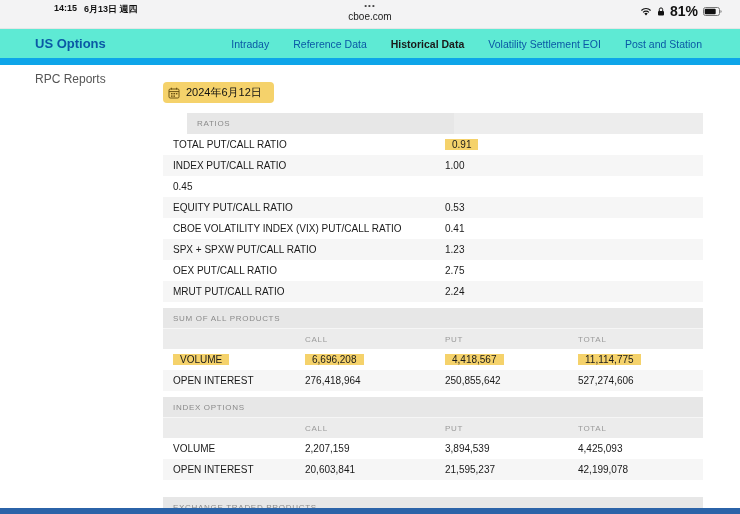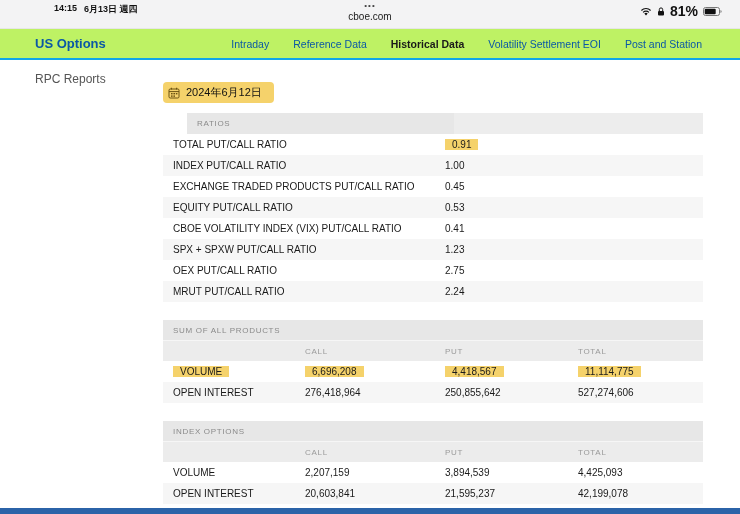--- a/index.html
+++ b/index.html
@@ -9,40 +9,40 @@
   
   .statusbar{position:relative;height:28px;background:#f3f3f4;border-bottom:1px solid #e6e6e6;}
   .sb-left{position:absolute;left:10px;top:3px;display:flex;gap:7px;font-size:9px;font-weight:bold;color:#111;margin-left:44px;}
   .sb-center{position:absolute;left:0;right:0;top:0;text-align:center;}
   .sb-dots{font-size:8px;line-height:8px;letter-spacing:1px;color:#444;margin-top:2px;cursor:pointer;}
   .sb-url{font-size:10px;color:#1a1a1a;margin-top:1px;cursor:pointer;}
   .sb-right{position:absolute;right:18px;top:3px;display:flex;align-items:center;gap:5px;font-size:14px;font-weight:bold;color:#111;}
   .sb-right svg{display:block;}
 
   
-  .navbar{height:29px;background:#bef264;border-bottom:2px solid #0ea5e9;display:flex;align-items:center;}
+  .navbar{height:29px;background:#5eead4;border-bottom:7px solid #0ea5e9;display:flex;align-items:center;}
   .brand{margin-left:35px;font-size:13px;font-weight:bold;color:#0a58a5;cursor:pointer;}
   .nav-items{margin-left:auto;margin-right:38px;display:flex;gap:24px;align-items:center;}
   .nav-item{font-size:10.5px;color:#0a58a5;cursor:pointer;white-space:nowrap;}
   .nav-item.active{color:#1a1a1a;font-weight:bold;}
 
   
   .sidebar-title{position:absolute;left:35px;top:72px;font-size:12px;color:#555;cursor:pointer;}
 
   
   .content{position:absolute;left:163px;top:66px;width:540px;}
 
   .date-picker{display:inline-flex;align-items:center;gap:6px;background:#f5d26b;
                padding:3px 12px 3px 5px;margin-top:16px;font-size:11px;color:#111;
                border-radius:4px;cursor:pointer;}
   .date-picker svg{display:block;}
 
   .table{width:540px;}
   .ratios{margin-top:10px;}
-  .prod{margin-top:18px;}
+  .prod{margin-top:6px;}
   .prod:last-child{margin-top:17px;}
 
   .t-head{display:grid;grid-template-columns:267px auto;height:21px;margin-left:24px;}
   .t-head .h-left{background:#e7e7e7;display:flex;align-items:center;padding-left:10px;}
   .t-head .h-right{background:#ededed;}
   .t-title-txt{font-size:8px;color:#8a8a8a;letter-spacing:.7px;text-transform:uppercase;}
 
   .prod .t-title-row{height:20px;background:#e7e7e7;display:flex;align-items:center;
                      padding-left:10px;font-size:8px;color:#8a8a8a;letter-spacing:.7px;text-transform:uppercase;}
   .t-col-row{height:20px;background:#ececec;border-top:1px solid #f6f6f6;
@@ -142,21 +142,20 @@
       <div>
           <div class="t-row r-row">
             <div>TOTAL PUT/CALL RATIO</div>
             <div><span class="hl">0.91</span></div>
           </div>
           <div class="t-row r-row alt">
             <div>INDEX PUT/CALL RATIO</div>
             <div><span>1.00</span></div>
           </div>
           <div class="t-row r-row">
-            <div>EXCHANGE TRADED PRODUCTS PUT/CALL RATIO</div>
             <div><span>0.45</span></div>
           </div>
           <div class="t-row r-row alt">
             <div>EQUITY PUT/CALL RATIO</div>
             <div><span>0.53</span></div>
           </div>
           <div class="t-row r-row">
             <div>CBOE VOLATILITY INDEX (VIX) PUT/CALL RATIO</div>
             <div><span>0.41</span></div>
           </div>

